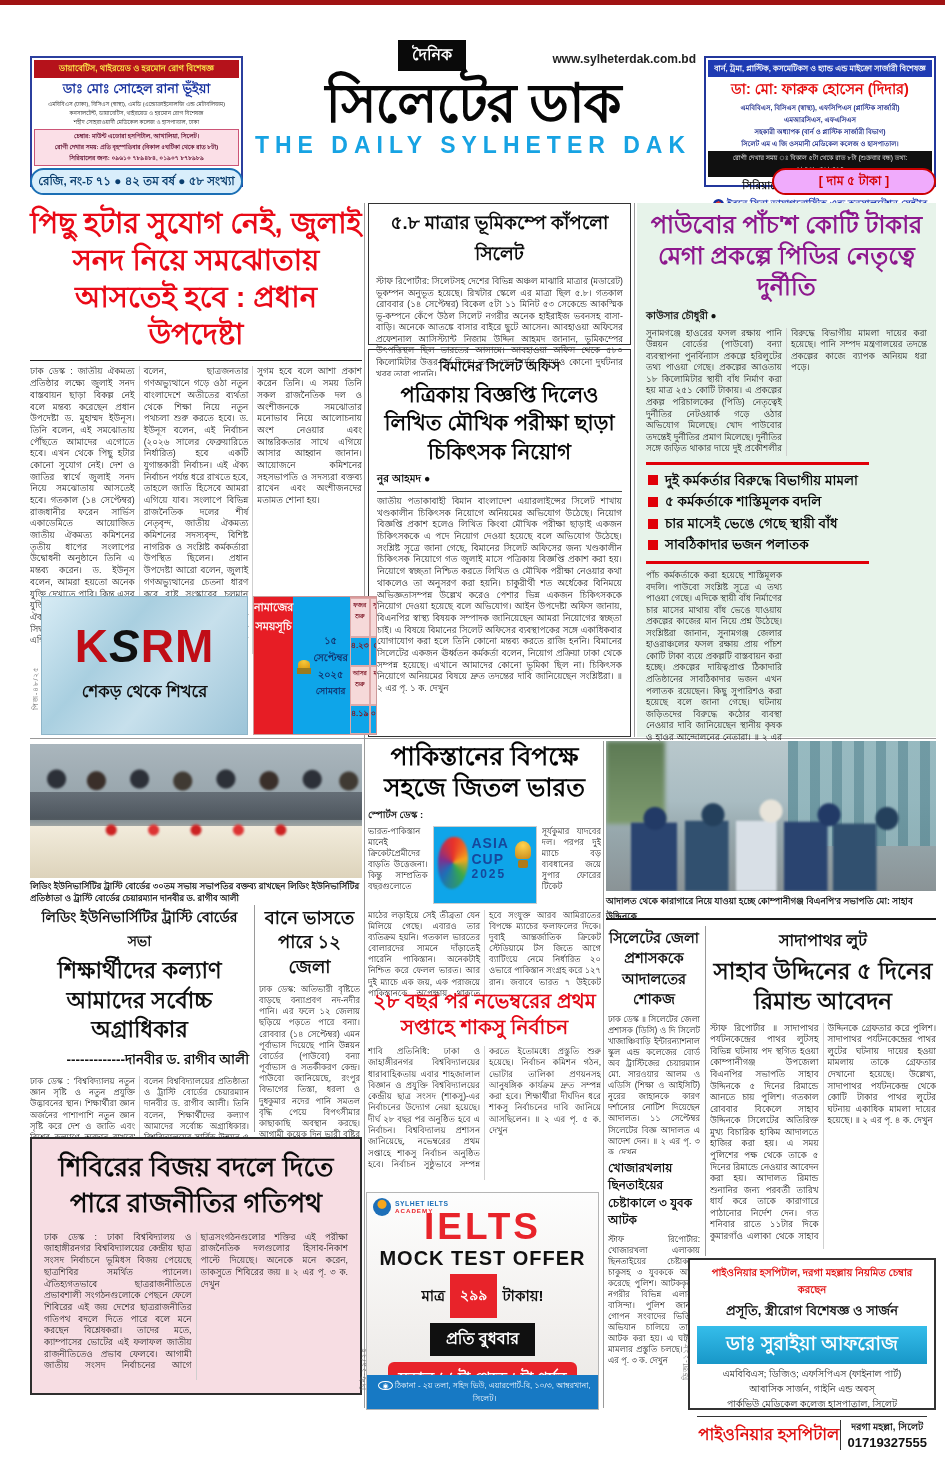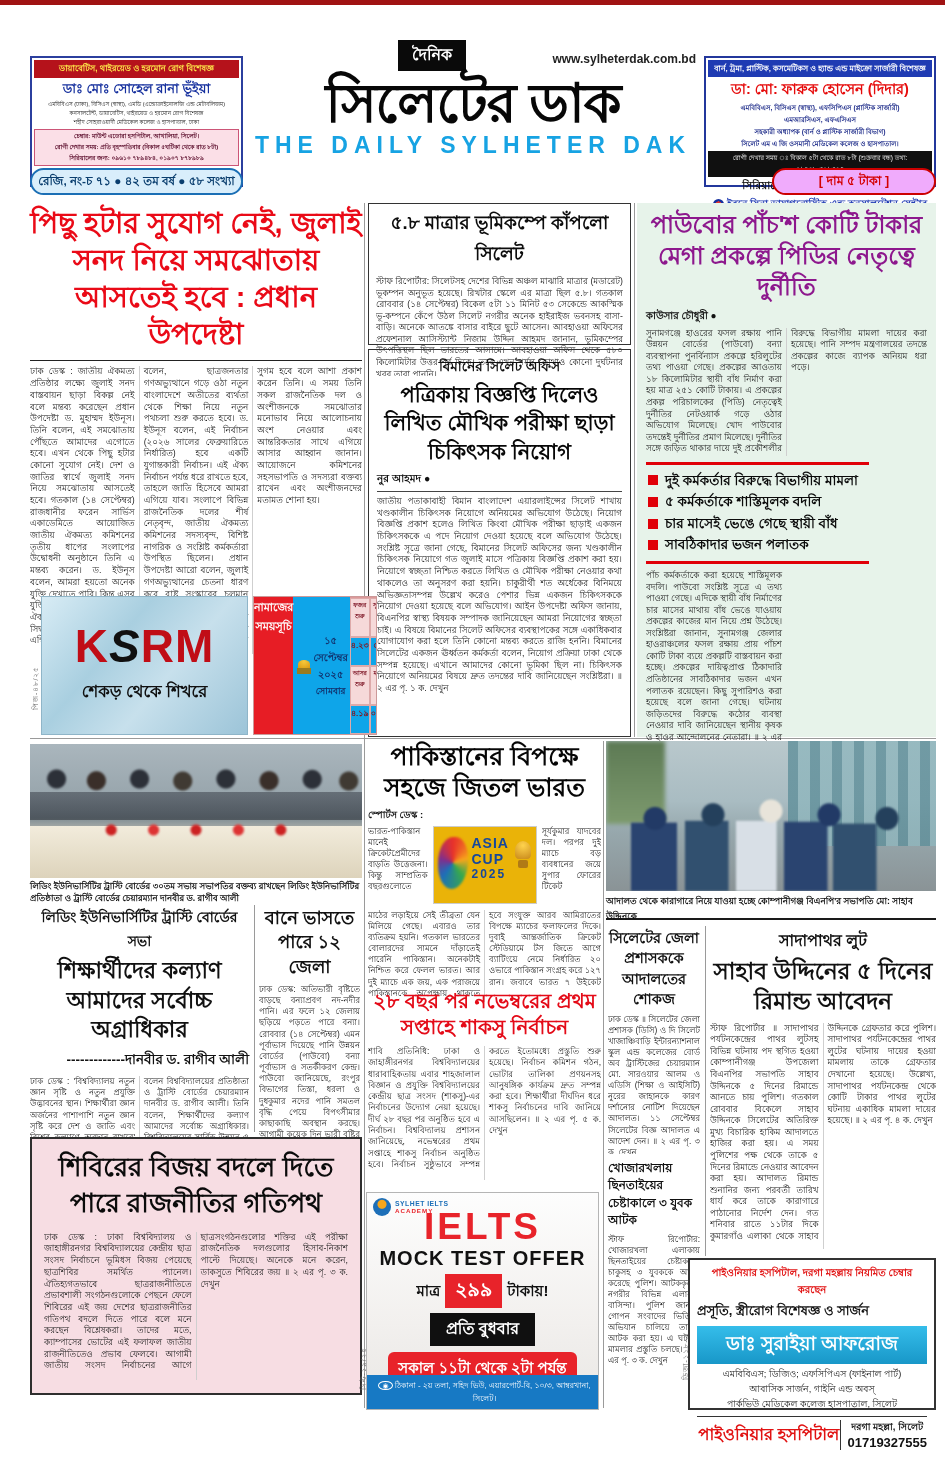--- a/index.html
+++ b/index.html
@@ -176,21 +176,21 @@
     <div style="position:absolute;left:0;bottom:0;width:100%;height:52px;background:linear-gradient(180deg,#f2ecdc,#ddd3bb);"></div>
     <div style="position:absolute;left:18%;bottom:40px;width:64%;height:16px;filter:blur(1px);background:radial-gradient(circle at 10% 50%,#c22 5px,transparent 6px),radial-gradient(circle at 30% 50%,#d33 5px,transparent 6px),radial-gradient(circle at 50% 50%,#c22 5px,transparent 6px),radial-gradient(circle at 70% 50%,#d33 5px,transparent 6px),radial-gradient(circle at 90% 50%,#c22 5px,transparent 6px);"></div>
   </div>
   <div class="abs" style="left:30px;top:881px;width:332px;height:24px;font-size:8.6px;font-weight:bold;color:#101010;line-height:1.35;">লিডিং ইউনিভার্সিটির ট্রাস্টি বোর্ডের ৩০তম সভায় সভাপতির বক্তব্য রাখছেন লিডিং ইউনিভার্সিটির প্রতিষ্ঠাতা ও ট্রাস্টি বোর্ডের চেয়ারম্যান দানবীর ড. রাগীব আলী</div>
 
   <div class="abs" style="left:368px;top:741px;width:233px;height:244px;">
     <div style="font-size:25px;font-weight:800;line-height:1.25;text-align:center;color:#060606;">পাকিস্তানের বিপক্ষে সহজে জিতল ভারত</div>
     <div style="font-size:9.5px;font-weight:800;margin-top:4px;">স্পোর্টস ডেস্ক :</div>
     <div style="display:flex;gap:5px;margin-top:3px;">
       <div class="body-text" style="flex:1;height:80px;font-size:8.4px;">ভারত-পাকিস্তান মানেই ক্রিকেটপ্রেমীদের বাড়তি উত্তেজনা। কিন্তু সাম্প্রতিক বছরগুলোতে</div>
-      <div style="flex:0 0 102px;height:76px;border:1px solid #ccc;background:#eab308;position:relative;overflow:hidden;">
+      <div style="flex:0 0 102px;height:76px;border:1px solid #ccc;background:#0ea5e9;position:relative;overflow:hidden;">
         <div style="position:absolute;left:4px;top:10px;width:30px;height:52px;background:conic-gradient(#e8312a,#f7a61b,#37a94c,#1d6fb8,#7e2f8e,#e8312a);border-radius:50% 40% 55% 45%;filter:blur(1px);"></div>
         <div style="position:absolute;left:38px;top:8px;">
           <span style="display:block;color:#16489c;font-weight:900;font-size:14px;letter-spacing:1px;">ASIA</span>
           <span style="display:block;color:#16489c;font-weight:900;font-size:14px;letter-spacing:1px;">CUP</span>
           <span style="display:block;color:#16489c;font-weight:800;font-size:12px;letter-spacing:2px;">2025</span>
         </div>
         <div style="position:absolute;right:5px;top:14px;width:16px;height:18px;background:radial-gradient(circle at 50% 25%,#ffd34d,#c8881a);border-radius:50% 50% 25% 25%;"></div>
         <div style="position:absolute;right:8px;top:33px;width:10px;height:8px;background:#b07a16;border-radius:2px;"></div>
       </div>
       <div class="body-text" style="flex:1;height:80px;font-size:8.4px;">সূর্যকুমার যাদবের দল। পরপর দুই ম্যাচে বড় ব্যবধানের জয়ে সুপার ফোরের টিকেট</div>
@@ -249,21 +249,21 @@
       <div style="width:18px;height:18px;border-radius:50%;background:radial-gradient(circle at 50% 35%,#f7a61b 4px,#1d6fb8 5px);flex:0 0 auto;"></div>
       <div>
         <div style="font-size:6.8px;font-weight:900;color:#1d6fb8;letter-spacing:.5px;">SYLHET IELTS</div>
         <div style="font-size:6.2px;font-weight:900;color:#e8232a;letter-spacing:1px;">ACADEMY</div>
       </div>
     </div>
     <div style="text-align:center;color:#e8232a;font-size:37px;font-weight:900;letter-spacing:3px;line-height:1;margin-top:-8px;">IELTS</div>
     <div style="text-align:center;color:#111;font-size:20px;font-weight:900;letter-spacing:1px;margin-top:2px;">MOCK TEST OFFER</div>
     <div style="text-align:center;margin-top:4px;display:flex;justify-content:center;align-items:center;gap:5px;">
       <span style="font-size:15px;font-weight:800;color:#111;">মাত্র</span>
-      <span style="background:#e8232a;color:#fff;font-size:19px;font-weight:900;padding:1px 10px;">২৯৯</span>
+      <span style="background:#e8232a;color:#fff;font-size:14px;font-weight:900;padding:10px 10px;">২৯৯</span>
       <span style="font-size:15px;font-weight:800;color:#111;">টাকায়!</span>
     </div>
     <div style="text-align:center;margin-top:5px;">
       <span style="display:inline-block;background:#101010;color:#fff;font-size:16px;font-weight:800;padding:3px 16px;">প্রতি বুধবার</span>
     </div>
     <div style="text-align:center;margin-top:6px;">
       <span style="display:inline-block;background:#e8232a;color:#fff;font-size:15px;font-weight:800;padding:4px 10px;border-radius:6px;">সকাল ১১টা থেকে ২টা পর্যন্ত</span>
     </div>
     <div style="text-align:center;margin-top:5px;">
       <span style="font-size:10px;">☎</span>
@@ -271,21 +271,21 @@
     </div>
     <div style="position:absolute;left:0;bottom:0;width:100%;background:#1779c4;color:#fff;font-size:7.8px;text-align:center;padding:4px 2px;">
       <span style="border:1px solid #fff;border-radius:50%;padding:0 3px;font-size:7px;">◉</span>
       <span>ঠিকানা - ২য় তলা, সহিদ ভিউ, এয়ারপোর্ট-বি, ১০/৩, আম্বরখানা, সিলেট।</span>
     </div>
   </div>
 
   <div class="abs vert" style="left:680px;top:1300px;height:80px;">ডিজা-১১৮-২</div>
   <div class="abs" style="left:688px;top:1258px;width:248px;height:152px;border:2.5px solid #333;background:#fff;padding:5px 7px;">
     <div style="color:#e11212;font-size:10px;font-weight:800;text-align:center;">পাইওনিয়ার হসপিটাল, দরগা মহল্লায় নিয়মিত চেম্বার করছেন</div>
-    <div style="color:#111;font-size:13px;font-weight:800;text-align:left;margin-top:2px;">প্রসূতি, স্ত্রীরোগ বিশেষজ্ঞ ও সার্জন</div>
+    <div style="color:#111;font-size:13px;font-weight:800;text-align:center;margin-top:2px;">প্রসূতি, স্ত্রীরোগ বিশেষজ্ঞ ও সার্জন</div>
     <div style="background:linear-gradient(180deg,#35bdEA,#1897c8);color:#fff;font-size:19px;font-weight:800;text-align:center;padding:3px 0;margin-top:4px;">ডাঃ সুরাইয়া আফরোজ</div>
     <div style="font-size:9.3px;color:#222;text-align:center;margin-top:3px;">এমবিবিএস; ডিজিও; এফসিপিএস (ফাইনাল পার্ট)</div>
     <div style="font-size:9.3px;color:#222;text-align:center;">আবাসিক সার্জন, গাইনি এন্ড অবস্</div>
     <div style="font-size:9.3px;color:#222;text-align:center;">পার্কভিউ মেডিকেল কলেজ হাসপাতাল, সিলেট</div>
     <div style="display:flex;align-items:center;border-top:1.5px solid #333;margin-top:4px;padding-top:3px;">
       <div style="flex:1;color:#e11212;font-size:16.5px;font-weight:900;text-align:center;">পাইওনিয়ার হসপিটাল</div>
       <div style="flex:0 0 auto;border-left:1.5px solid #333;padding-left:6px;text-align:center;">
         <div style="font-size:9.5px;font-weight:800;color:#111;">দরগা মহল্লা, সিলেট</div>
         <div style="font-size:13px;font-weight:800;color:#111;">01719327555</div>
       </div>

